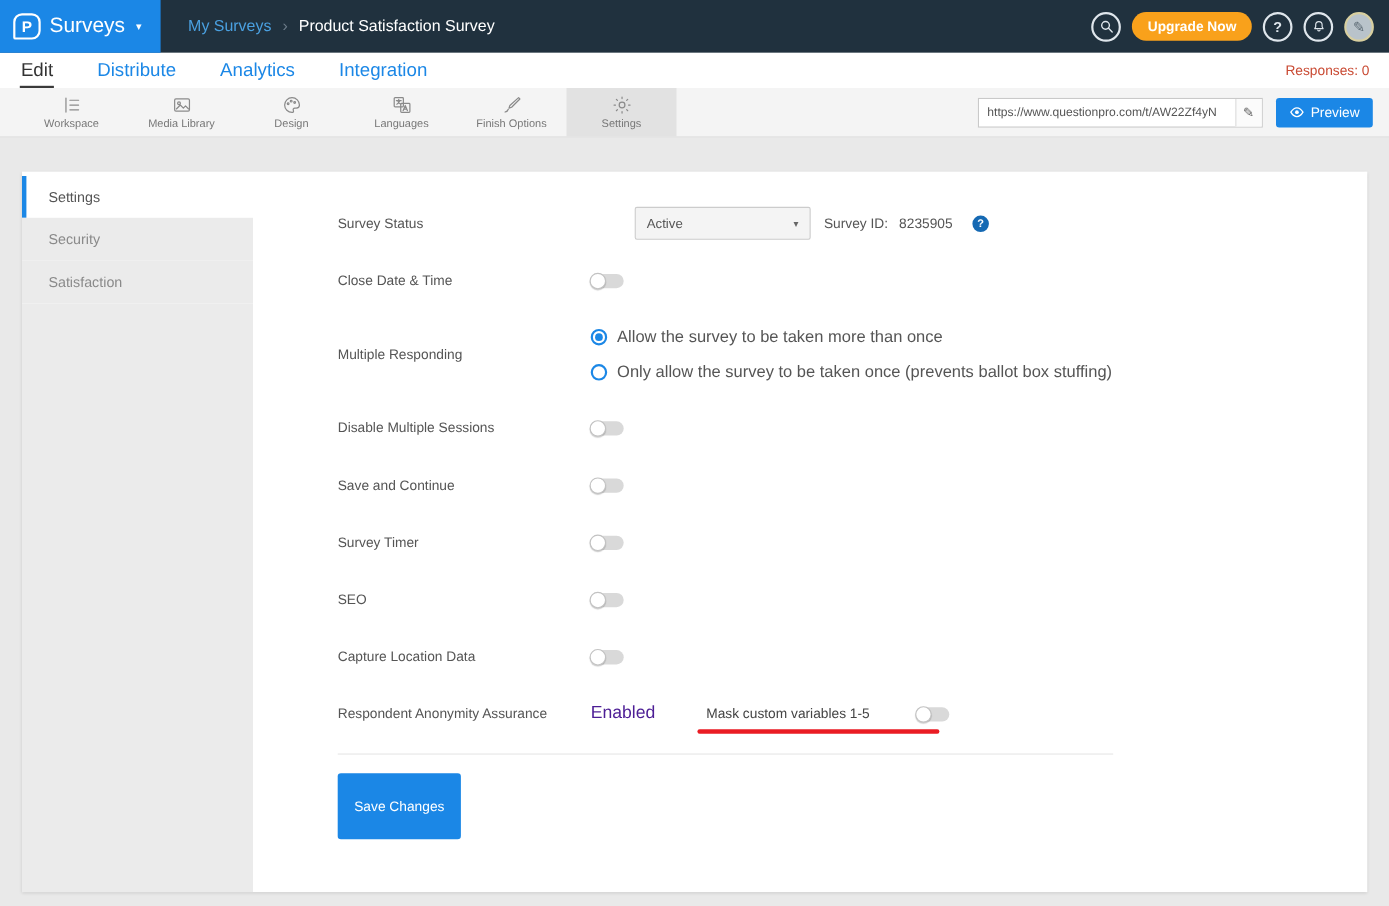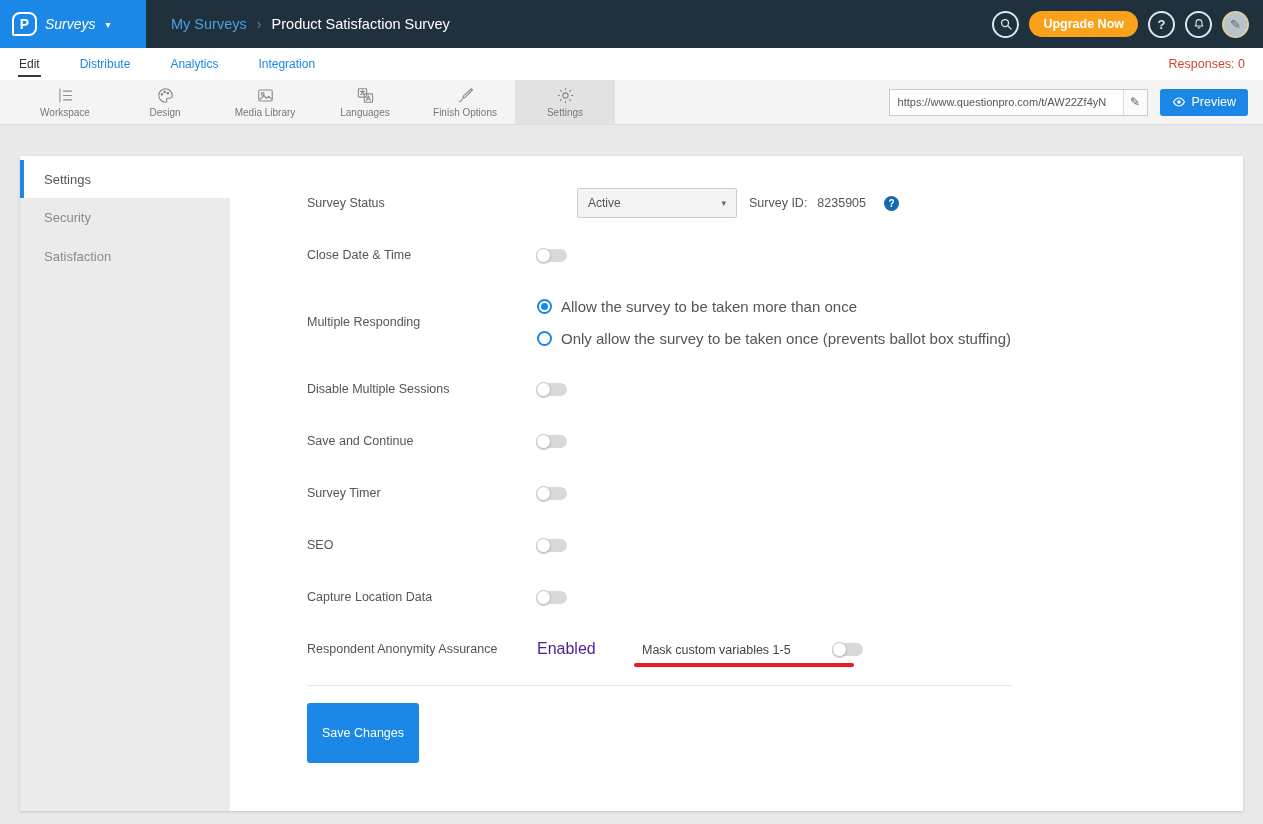--- a/index.html
+++ b/index.html
@@ -4,35 +4,35 @@
 <style>
   * { margin:0; padding:0; box-sizing:border-box; }
   html,body { width:1263px; height:824px; }
   body { font-family:"Liberation Sans", sans-serif; background:#e9e9e9; overflow:hidden; }
   button { font-family:inherit; }
 
   
   .topbar { height:48px; background:#20313e; display:flex; align-items:center; }
   .logo-area { width:146px; height:48px; background:#1b87e6; display:flex; align-items:center; padding:0 12px; gap:8px; cursor:pointer; flex-shrink:0; }
   .logo-bubble { width:25px; height:24px; border:2px solid #fff; border-radius:8px 8px 8px 2px; color:#fff; font-weight:bold; font-size:14px; display:flex; align-items:center; justify-content:center; flex-shrink:0; }
-  .product-name { color:#fff; font-size:14px;font-style:italic; }
+  .product-name { color:#fff; font-size:19px; }
   .caret-down { color:#fff; font-size:10px; margin-left:2px; }
   .breadcrumb { display:flex; gap:10px; margin-left:25px; font-size:14.5px; }
   .bc-parent { color:#4aa0e0; cursor:pointer; text-decoration:none; }
   .bc-sep { color:#6b7a88; }
   .bc-current { color:#fff; }
   .topbar-right { margin-left:auto; display:flex; align-items:center; gap:10px; padding-right:14px; }
   .circle-btn { width:27px; height:27px; border-radius:50%; border:2px solid #dfe6ec; background:transparent; display:flex; align-items:center; justify-content:center; color:#dfe6ec; font-size:13px; font-weight:bold; cursor:pointer; }
   .upgrade-btn { height:26px; background:#f9a11b; color:#fff; border:none; border-radius:13px; font-size:12.5px; font-weight:bold; padding:0 14px; cursor:pointer; }
   .avatar { width:27px; height:27px; border-radius:50%; background:#b9c3ca; border:2px solid #d8cf9f; display:flex; align-items:center; justify-content:center; color:#5a6872; font-size:13px; cursor:pointer; }
 
   
   .module-bar { height:32px; background:#fff; display:flex; align-items:center; padding:0 18px; }
   .module-tabs { display:flex; gap:38px; height:100%; align-items:center; }
-  .module-tab { font-size:12px; color:#1b87e6; cursor:pointer; padding:6px 1px 4px; border-bottom:2px solid transparent; }
+  .module-tab { font-size:17px; color:#1b87e6; cursor:pointer; padding:6px 1px 4px; border-bottom:2px solid transparent; }
   .module-tab.active { color:#333; border-bottom-color:#3a3a3a; }
   .responses { margin-left:auto; font-size:12.5px; color:#c94a33; }
 
   
   .toolbar { height:45px; background:#f4f4f4; border-bottom:1px solid #dcdcdc; display:flex; align-items:stretch; padding-left:15px; }
   .tool-item { width:100px; display:flex; flex-direction:column; align-items:center; justify-content:center; gap:2px; cursor:pointer; }
   .tool-item.active { background:#e2e2e2; }
   .tool-icon { height:19px; display:flex; align-items:center; justify-content:center; }
   .tool-icon svg { stroke:#8a8a8a; fill:none; stroke-width:1.4; stroke-linecap:round; stroke-linejoin:round; }
   .tool-label { font-size:10px; color:#777; }
@@ -137,37 +137,37 @@
     <span class="tool-icon">
       <svg width="19" height="19" viewBox="0 0 24 24">
           <path d="M5 4v16M9.5 6.5h10M9.5 12h10M9.5 17.5h10"></path>
         </svg>
     </span>
     <span class="tool-label">Workspace</span>
   </div>
   <div class="tool-item">
     <span class="tool-icon">
       <svg width="19" height="19" viewBox="0 0 24 24">
+        <rect x="3.5" y="5" width="17" height="14" rx="1.5"></rect>
+        <circle cx="8.5" cy="10" r="1.6"></circle>
+        <path d="M5.5 16.5l4.5-4.5 3.5 3.5 2.5-2.5 3.5 3.5"></path>
+      </svg>
+    </span>
+    <span class="tool-label">Media Library</span>
+  </div>
+  <div class="tool-item">
+    <span class="tool-icon">
+      <svg width="19" height="19" viewBox="0 0 24 24">
         <path d="M12 3.5a8.5 8.5 0 1 0 0 17c1.4 0 2.1-1.1 1.5-2.2-.7-1.3.2-2.8 1.7-2.8h1.8a3.5 3.5 0 0 0 3.5-3.5c0-4.7-3.8-8.5-8.5-8.5z"></path>
         <circle cx="7.5" cy="10.5" r="1"></circle>
           <circle cx="11" cy="7.5" r="1"></circle>
           <circle cx="15" cy="9" r="1"></circle>
       </svg>
     </span>
     <span class="tool-label">Design</span>
-  </div>
-  <div class="tool-item">
-    <span class="tool-icon">
-      <svg width="19" height="19" viewBox="0 0 24 24">
-        <rect x="3.5" y="5" width="17" height="14" rx="1.5"></rect>
-        <circle cx="8.5" cy="10" r="1.6"></circle>
-        <path d="M5.5 16.5l4.5-4.5 3.5 3.5 2.5-2.5 3.5 3.5"></path>
-      </svg>
-    </span>
-    <span class="tool-label">Media Library</span>
   </div>
   <div class="tool-item">
     <span class="tool-icon">
       <svg width="19" height="19" viewBox="0 0 24 24">
         <rect x="3" y="3.5" width="10.5" height="10.5" rx="1"></rect>
         <path d="M5.5 7h5.5M8.2 5.5V7M6 11c1.5-.8 3-2.2 3.5-4M10.5 11C9 10.2 7.8 9 7.2 7.5"></path>
         <rect x="10.5" y="10" width="10.5" height="10.5" rx="1"></rect>
         <path d="M13.2 18.5l2.5-6 2.5 6M14 16.8h3.5"></path>
       </svg>
     </span>

